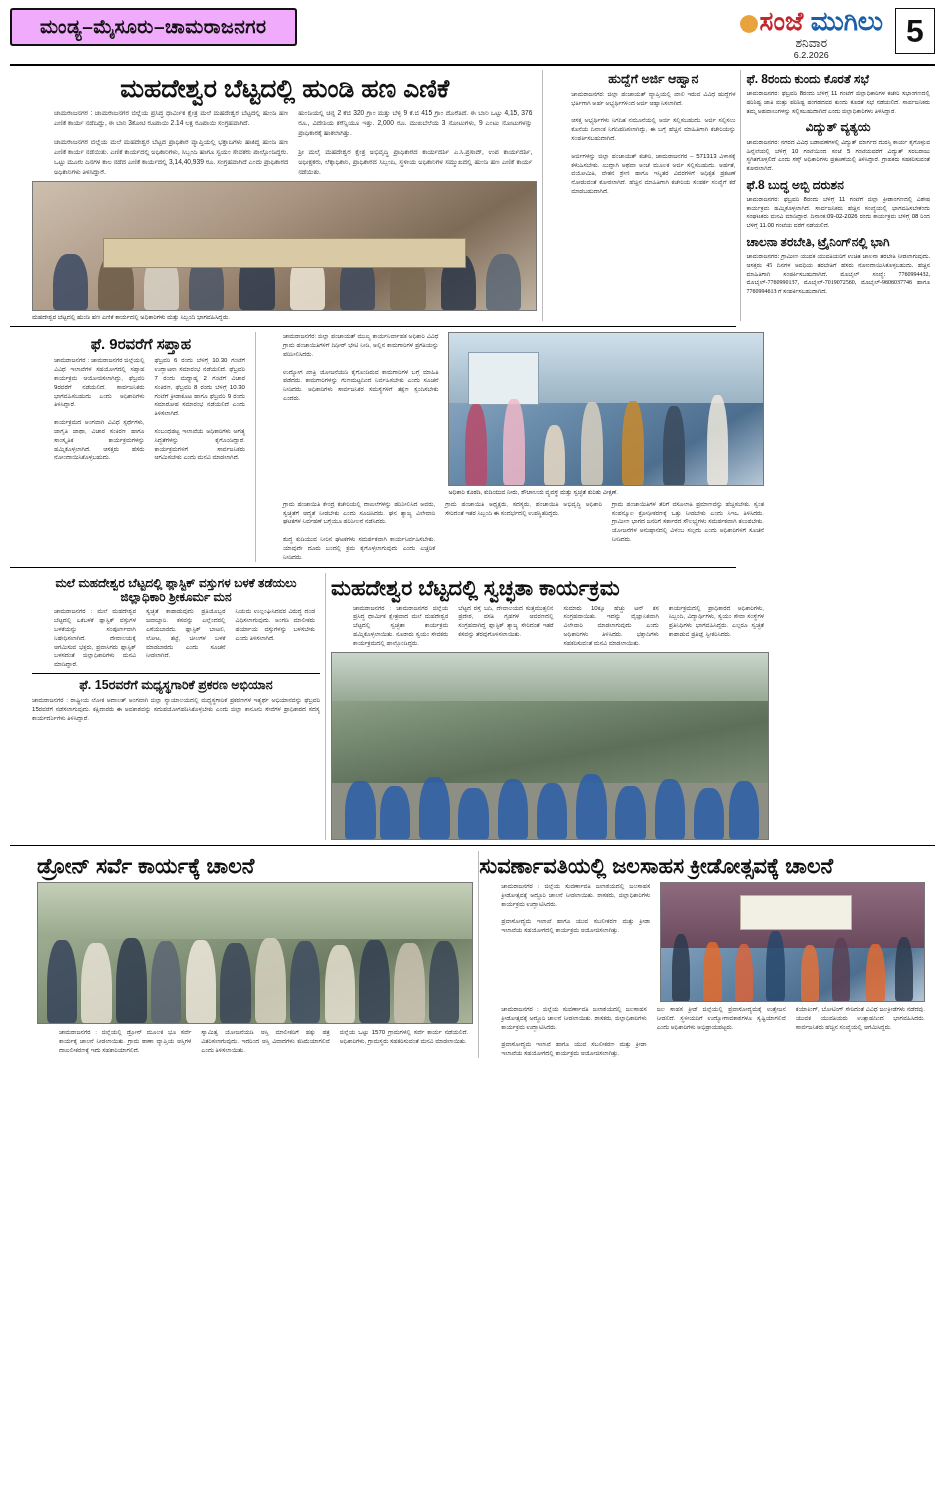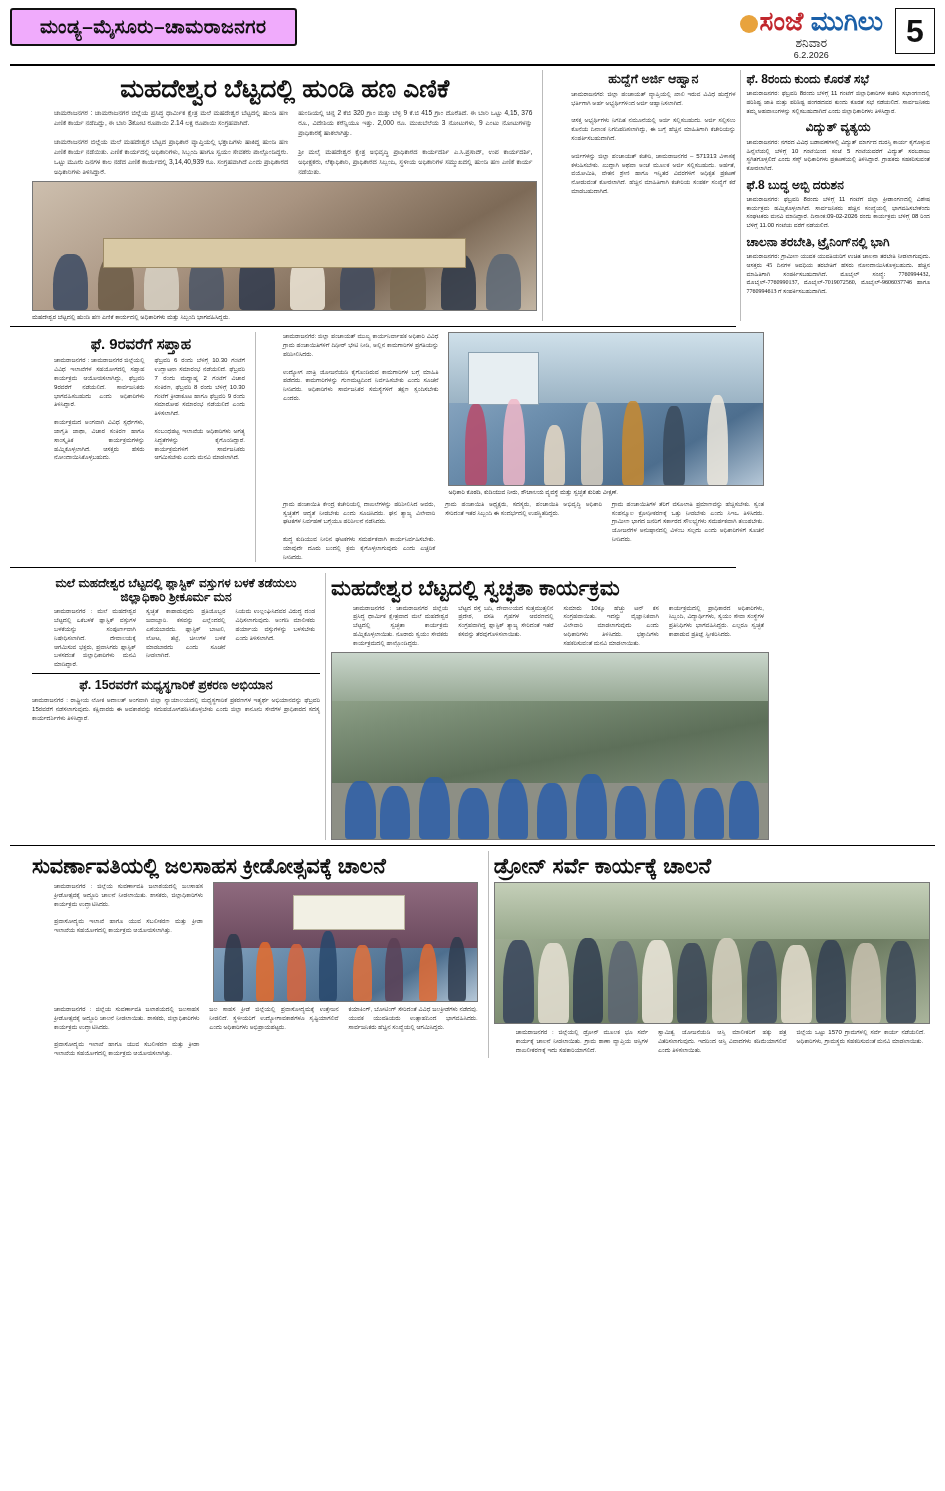--- a/index.html
+++ b/index.html
@@ -260,60 +260,20 @@
           <div class="fig" style="left:74%;background:#2b5ea8;height:52%;"></div>
           <div class="fig" style="left:83%;background:#2b5ea8;height:44%;"></div>
           <div class="fig" style="left:91%;background:#2b5ea8;height:50%;"></div>
         </div>
       </div>
     </div>
   </div>
 
   <div class="rule" style="width:925px;"></div>
   <div class="cols">
-
-    <div class="col" style="width:470px;padding-left:0;">
-      <h2 class="headline">ಸುವರ್ಣಾವತಿಯಲ್ಲಿ ಜಲಸಾಹಸ ಕ್ರೀಡೋತ್ಸವಕ್ಕೆ ಚಾಲನೆ</h2>
-      <div class="cols">
-        <div class="col" style="width:36%;padding-left:0;border:none;">
-          <div class="body-text sm" style="white-space:pre-line;">ಚಾಮರಾಜನಗರ : ಜಿಲ್ಲೆಯ ಸುವರ್ಣಾವತಿ ಜಲಾಶಯದಲ್ಲಿ ಜಲಸಾಹಸ ಕ್ರೀಡೋತ್ಸವಕ್ಕೆ ಅದ್ಧೂರಿ ಚಾಲನೆ ನೀಡಲಾಯಿತು. ಶಾಸಕರು, ಜಿಲ್ಲಾಧಿಕಾರಿಗಳು ಕಾರ್ಯಕ್ರಮ ಉದ್ಘಾಟಿಸಿದರು.
-
-ಪ್ರವಾಸೋದ್ಯಮ ಇಲಾಖೆ ಹಾಗೂ ಯುವ ಸಬಲೀಕರಣ ಮತ್ತು ಕ್ರೀಡಾ ಇಲಾಖೆಯ ಸಹಯೋಗದಲ್ಲಿ ಕಾರ್ಯಕ್ರಮ ಆಯೋಜಿಸಲಾಗಿತ್ತು.</div>
-        </div>
-        <div class="col" style="width:64%;border:none;">
-          <div class="photo blue" style="height:118px;">
-            <div style="position:absolute;left:0;right:0;top:0;height:55%;background:linear-gradient(180deg,#8f6a7e,#6b4a5e);"></div>
-            <div style="position:absolute;left:30%;top:10%;width:42%;height:28%;background:#f2f0e4;border:1px solid #b9b39c;"></div>
-            <div class="figs">
-              <div class="fig" style="left:4%;background:#2d3a4c;height:92%;"></div>
-              <div class="fig" style="left:16%;background:#e46a2a;height:80%;"></div>
-              <div class="fig" style="left:28%;background:#d9643b;height:78%;"></div>
-              <div class="fig" style="left:40%;background:#27476b;height:96%;"></div>
-              <div class="fig" style="left:53%;background:#e2703a;height:76%;"></div>
-              <div class="fig" style="left:65%;background:#5a3f55;height:86%;"></div>
-              <div class="fig" style="left:78%;background:#e06a33;height:78%;"></div>
-              <div class="fig" style="left:89%;background:#2e3b4e;height:88%;"></div>
-            </div>
-          </div>
-        </div>
-      </div>
-      <div class="cols" style="margin-top:3px;">
-        <div class="col" style="width:36%;padding-left:0;border:none;">
-          <div class="body-text sm" style="white-space:pre-line;">ಚಾಮರಾಜನಗರ : ಜಿಲ್ಲೆಯ ಸುವರ್ಣಾವತಿ ಜಲಾಶಯದಲ್ಲಿ ಜಲಸಾಹಸ ಕ್ರೀಡೋತ್ಸವಕ್ಕೆ ಅದ್ಧೂರಿ ಚಾಲನೆ ನೀಡಲಾಯಿತು. ಶಾಸಕರು, ಜಿಲ್ಲಾಧಿಕಾರಿಗಳು ಕಾರ್ಯಕ್ರಮ ಉದ್ಘಾಟಿಸಿದರು.
-
-ಪ್ರವಾಸೋದ್ಯಮ ಇಲಾಖೆ ಹಾಗೂ ಯುವ ಸಬಲೀಕರಣ ಮತ್ತು ಕ್ರೀಡಾ ಇಲಾಖೆಯ ಸಹಯೋಗದಲ್ಲಿ ಕಾರ್ಯಕ್ರಮ ಆಯೋಜಿಸಲಾಗಿತ್ತು.</div>
-        </div>
-        <div class="col" style="width:32%;border:none;">
-          <div class="body-text sm">ಜಲ ಸಾಹಸ ಕ್ರೀಡೆ ಜಿಲ್ಲೆಯಲ್ಲಿ ಪ್ರವಾಸೋದ್ಯಮಕ್ಕೆ ಉತ್ತೇಜನ ನೀಡಲಿದೆ. ಸ್ಥಳೀಯರಿಗೆ ಉದ್ಯೋಗಾವಕಾಶಗಳೂ ಸೃಷ್ಟಿಯಾಗಲಿವೆ ಎಂದು ಅಧಿಕಾರಿಗಳು ಅಭಿಪ್ರಾಯಪಟ್ಟರು.</div>
-        </div>
-        <div class="col" style="width:32%;border:none;">
-          <div class="body-text sm">ಕಯಾಕಿಂಗ್, ಬೋಟಿಂಗ್ ಸೇರಿದಂತೆ ವಿವಿಧ ಜಲಕ್ರೀಡೆಗಳು ನಡೆದವು. ಯುವಕ ಯುವತಿಯರು ಉತ್ಸಾಹದಿಂದ ಭಾಗವಹಿಸಿದರು. ಸಾರ್ವಜನಿಕರು ಹೆಚ್ಚಿನ ಸಂಖ್ಯೆಯಲ್ಲಿ ಆಗಮಿಸಿದ್ದರು.</div>
-        </div>
-      </div>
-    </div>
 
     <div class="col" style="width:455px;">
       <h2 class="headline">ಡ್ರೋನ್ ಸರ್ವೆ ಕಾರ್ಯಕ್ಕೆ ಚಾಲನೆ</h2>
       <div class="photo group" style="height:140px;">
         <div style="position:absolute;left:0;right:0;top:0;height:40%;background:linear-gradient(180deg,#c4cfb8,#98a88c);"></div>
         <div class="figs">
           <div class="fig" style="left:2%;background:#36435a;height:96%;"></div>
           <div class="fig" style="left:10%;background:#e8e2d5;height:92%;"></div>
           <div class="fig" style="left:18%;background:#2f3c4f;height:98%;"></div>
           <div class="fig" style="left:26%;background:#5a6472;height:94%;"></div>
@@ -332,15 +292,55 @@
           <div class="body-text sm">ಚಾಮರಾಜನಗರ : ಜಿಲ್ಲೆಯಲ್ಲಿ ಡ್ರೋನ್ ಮೂಲಕ ಭೂ ಸರ್ವೆ ಕಾರ್ಯಕ್ಕೆ ಚಾಲನೆ ನೀಡಲಾಯಿತು. ಗ್ರಾಮ ಠಾಣಾ ವ್ಯಾಪ್ತಿಯ ಆಸ್ತಿಗಳ ದಾಖಲೀಕರಣಕ್ಕೆ ಇದು ಸಹಕಾರಿಯಾಗಲಿದೆ.</div>
         </div>
         <div class="col" style="width:33%;border:none;">
           <div class="body-text sm">ಸ್ವಾಮಿತ್ವ ಯೋಜನೆಯಡಿ ಆಸ್ತಿ ಮಾಲೀಕರಿಗೆ ಹಕ್ಕು ಪತ್ರ ವಿತರಿಸಲಾಗುವುದು. ಇದರಿಂದ ಆಸ್ತಿ ವಿವಾದಗಳು ಕಡಿಮೆಯಾಗಲಿವೆ ಎಂದು ತಿಳಿಸಲಾಯಿತು.</div>
         </div>
         <div class="col" style="width:33%;border:none;">
           <div class="body-text sm">ಜಿಲ್ಲೆಯ ಒಟ್ಟು 1570 ಗ್ರಾಮಗಳಲ್ಲಿ ಸರ್ವೆ ಕಾರ್ಯ ನಡೆಯಲಿದೆ. ಅಧಿಕಾರಿಗಳು, ಗ್ರಾಮಸ್ಥರು ಸಹಕರಿಸುವಂತೆ ಮನವಿ ಮಾಡಲಾಯಿತು.</div>
         </div>
       </div>
     </div>
+
+    <div class="col" style="width:470px;padding-left:0;">
+      <h2 class="headline">ಸುವರ್ಣಾವತಿಯಲ್ಲಿ ಜಲಸಾಹಸ ಕ್ರೀಡೋತ್ಸವಕ್ಕೆ ಚಾಲನೆ</h2>
+      <div class="cols">
+        <div class="col" style="width:36%;padding-left:0;border:none;">
+          <div class="body-text sm" style="white-space:pre-line;">ಚಾಮರಾಜನಗರ : ಜಿಲ್ಲೆಯ ಸುವರ್ಣಾವತಿ ಜಲಾಶಯದಲ್ಲಿ ಜಲಸಾಹಸ ಕ್ರೀಡೋತ್ಸವಕ್ಕೆ ಅದ್ಧೂರಿ ಚಾಲನೆ ನೀಡಲಾಯಿತು. ಶಾಸಕರು, ಜಿಲ್ಲಾಧಿಕಾರಿಗಳು ಕಾರ್ಯಕ್ರಮ ಉದ್ಘಾಟಿಸಿದರು.
+
+ಪ್ರವಾಸೋದ್ಯಮ ಇಲಾಖೆ ಹಾಗೂ ಯುವ ಸಬಲೀಕರಣ ಮತ್ತು ಕ್ರೀಡಾ ಇಲಾಖೆಯ ಸಹಯೋಗದಲ್ಲಿ ಕಾರ್ಯಕ್ರಮ ಆಯೋಜಿಸಲಾಗಿತ್ತು.</div>
+        </div>
+        <div class="col" style="width:64%;border:none;">
+          <div class="photo blue" style="height:118px;">
+            <div style="position:absolute;left:0;right:0;top:0;height:55%;background:linear-gradient(180deg,#8f6a7e,#6b4a5e);"></div>
+            <div style="position:absolute;left:30%;top:10%;width:42%;height:28%;background:#f2f0e4;border:1px solid #b9b39c;"></div>
+            <div class="figs">
+              <div class="fig" style="left:4%;background:#2d3a4c;height:92%;"></div>
+              <div class="fig" style="left:16%;background:#e46a2a;height:80%;"></div>
+              <div class="fig" style="left:28%;background:#d9643b;height:78%;"></div>
+              <div class="fig" style="left:40%;background:#27476b;height:96%;"></div>
+              <div class="fig" style="left:53%;background:#e2703a;height:76%;"></div>
+              <div class="fig" style="left:65%;background:#5a3f55;height:86%;"></div>
+              <div class="fig" style="left:78%;background:#e06a33;height:78%;"></div>
+              <div class="fig" style="left:89%;background:#2e3b4e;height:88%;"></div>
+            </div>
+          </div>
+        </div>
+      </div>
+      <div class="cols" style="margin-top:3px;">
+        <div class="col" style="width:36%;padding-left:0;border:none;">
+          <div class="body-text sm" style="white-space:pre-line;">ಚಾಮರಾಜನಗರ : ಜಿಲ್ಲೆಯ ಸುವರ್ಣಾವತಿ ಜಲಾಶಯದಲ್ಲಿ ಜಲಸಾಹಸ ಕ್ರೀಡೋತ್ಸವಕ್ಕೆ ಅದ್ಧೂರಿ ಚಾಲನೆ ನೀಡಲಾಯಿತು. ಶಾಸಕರು, ಜಿಲ್ಲಾಧಿಕಾರಿಗಳು ಕಾರ್ಯಕ್ರಮ ಉದ್ಘಾಟಿಸಿದರು.
+
+ಪ್ರವಾಸೋದ್ಯಮ ಇಲಾಖೆ ಹಾಗೂ ಯುವ ಸಬಲೀಕರಣ ಮತ್ತು ಕ್ರೀಡಾ ಇಲಾಖೆಯ ಸಹಯೋಗದಲ್ಲಿ ಕಾರ್ಯಕ್ರಮ ಆಯೋಜಿಸಲಾಗಿತ್ತು.</div>
+        </div>
+        <div class="col" style="width:32%;border:none;">
+          <div class="body-text sm">ಜಲ ಸಾಹಸ ಕ್ರೀಡೆ ಜಿಲ್ಲೆಯಲ್ಲಿ ಪ್ರವಾಸೋದ್ಯಮಕ್ಕೆ ಉತ್ತೇಜನ ನೀಡಲಿದೆ. ಸ್ಥಳೀಯರಿಗೆ ಉದ್ಯೋಗಾವಕಾಶಗಳೂ ಸೃಷ್ಟಿಯಾಗಲಿವೆ ಎಂದು ಅಧಿಕಾರಿಗಳು ಅಭಿಪ್ರಾಯಪಟ್ಟರು.</div>
+        </div>
+        <div class="col" style="width:32%;border:none;">
+          <div class="body-text sm">ಕಯಾಕಿಂಗ್, ಬೋಟಿಂಗ್ ಸೇರಿದಂತೆ ವಿವಿಧ ಜಲಕ್ರೀಡೆಗಳು ನಡೆದವು. ಯುವಕ ಯುವತಿಯರು ಉತ್ಸಾಹದಿಂದ ಭಾಗವಹಿಸಿದರು. ಸಾರ್ವಜನಿಕರು ಹೆಚ್ಚಿನ ಸಂಖ್ಯೆಯಲ್ಲಿ ಆಗಮಿಸಿದ್ದರು.</div>
+        </div>
+      </div>
+    </div>
   </div>
 
 </div>
 
 </body></html>

